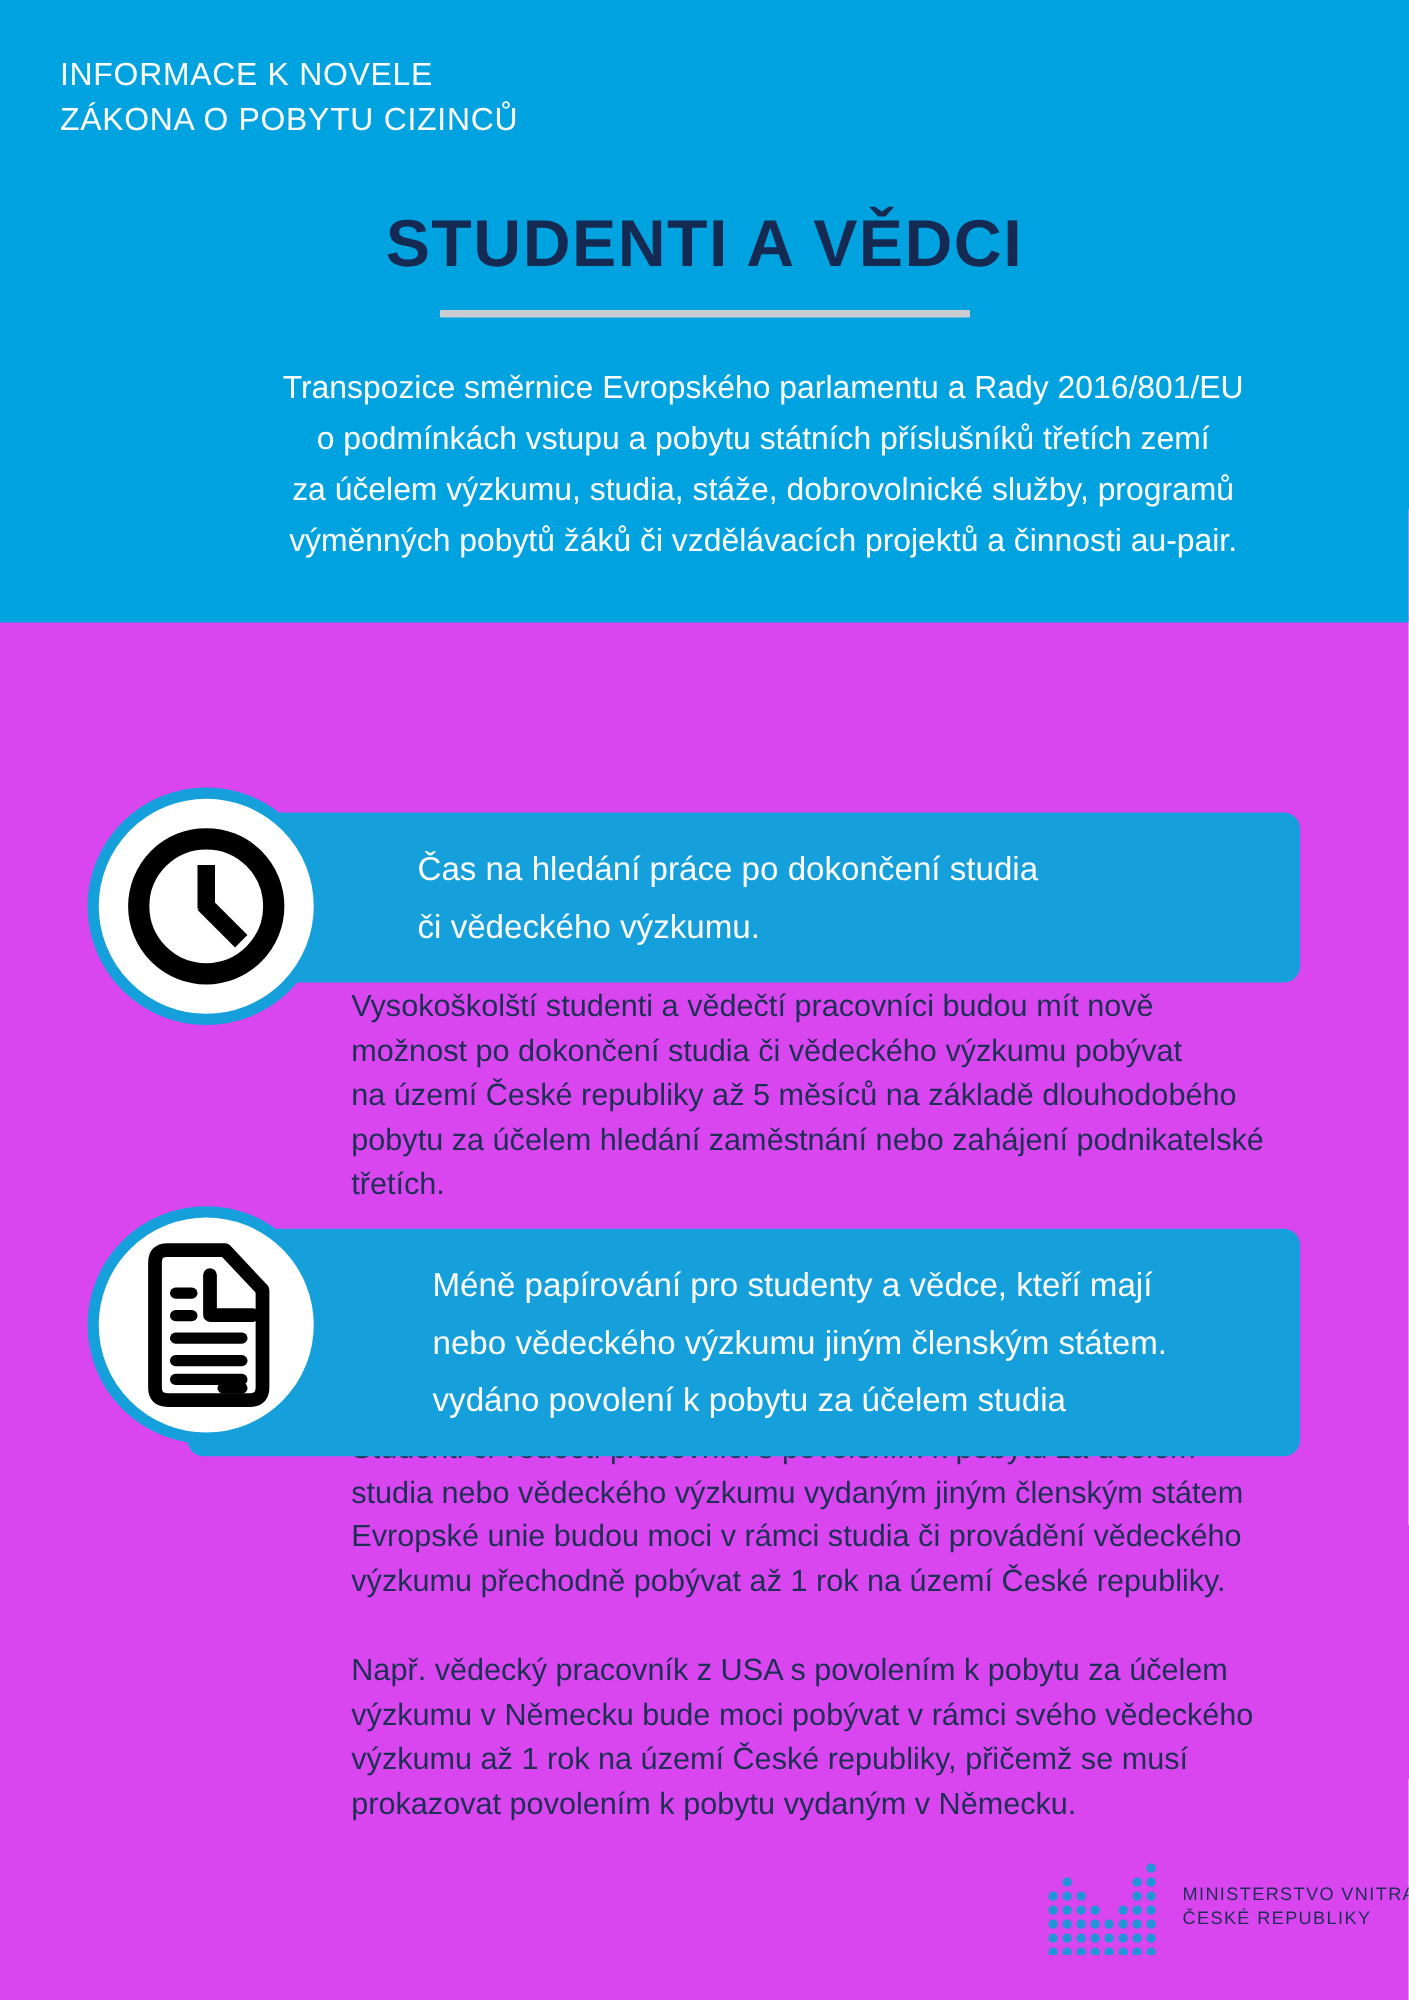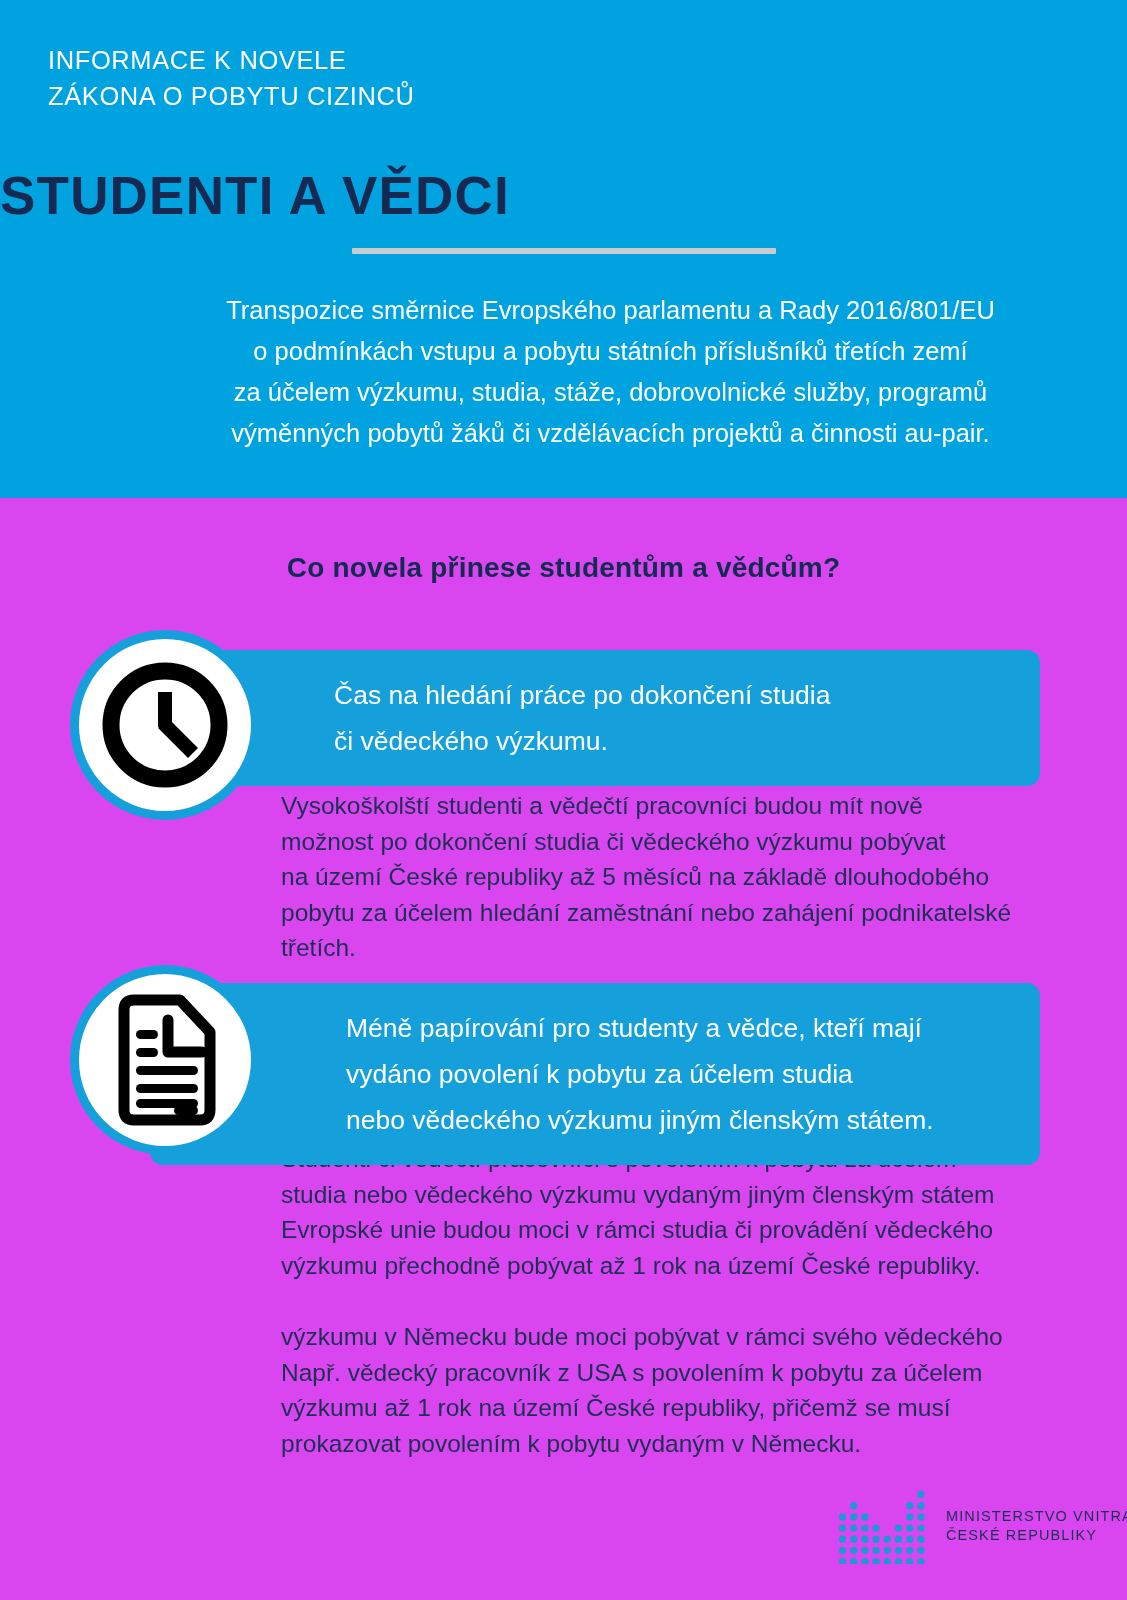--- a/index.html
+++ b/index.html
@@ -38,21 +38,21 @@
     line-height: 36px;
     font-weight: 400;
   }
   .kicker-line { display: block; white-space: nowrap; }
 
   .main-title {
     position: absolute;
     left: 0;
     top: 166px;
     width: 1127px;
-    text-align: left;
+    text-align: center;
     color: #152a52;
     font-size: 53px;
     font-weight: 700;
     letter-spacing: 1.2px;
     line-height: 60px;
   }
   .title-rule {
     position: absolute;
     left: 352px;
     top: 248px;
@@ -182,21 +182,20 @@
     <div class="title-rule"></div>
 
     <div class="lede">
       <span class="lede-line">Transpozice směrnice Evropského parlamentu a Rady 2016/801/EU</span>
       <span class="lede-line">o podmínkách vstupu a pobytu státních příslušníků třetích zemí</span>
       <span class="lede-line">za účelem výzkumu, studia, stáže, dobrovolnické služby, programů</span>
       <span class="lede-line">výměnných pobytů žáků či vzdělávacích projektů a činnosti au-pair.</span>
     </div>
   </div>
 
-  <div class="question">Co novela přinese studentům a vědcům?</div>
 
   <div class="section section-1">
 
     <div class="callout callout-1">
       <div class="callout-text">
         <span class="cl">Čas na hledání práce po dokončení studia</span>
         <span class="cl">či vědeckého výzkumu.</span>
       </div>
     </div>
 
@@ -217,22 +216,22 @@
         <span class="bl">třetích.</span>
       </p>
     </div>
   </div>
 
   <div class="section section-2">
 
     <div class="callout callout-2">
       <div class="callout-text">
         <span class="cl">Méně papírování pro studenty a vědce, kteří mají</span>
+        <span class="cl">nebo vědeckého výzkumu jiným členským státem.</span>
         <span class="cl">vydáno povolení k pobytu za účelem studia</span>
-        <span class="cl">nebo vědeckého výzkumu jiným členským státem.</span>
       </div>
     </div>
 
     <div class="icon-badge">
       <svg width="118" height="132" viewBox="0 0 118 132">
         <path d="M18 16 Q18 6 28 6 L74 6 L104 38 L104 116 Q104 126 94 126 L28 126 Q18 126 18 116 Z" fill="none" stroke="#000000" stroke-width="11" stroke-linejoin="round"></path>
         <path d="M62 26 L62 58 L96 58" fill="none" stroke="#000000" stroke-width="11" stroke-linejoin="round" stroke-linecap="round"></path>
         <rect x="30" y="36" width="22" height="9" rx="4.5" fill="#000000"></rect>
         <rect x="30" y="54" width="22" height="9" rx="4.5" fill="#000000"></rect>
         <rect x="30" y="72" width="62" height="9" rx="4.5" fill="#000000"></rect>
@@ -243,22 +242,22 @@
     </div>
 
     <div class="body-block body-2">
       <p>
         <span class="bl">Studenti či vědečtí pracovníci s povolením k pobytu za účelem</span>
         <span class="bl">studia nebo vědeckého výzkumu vydaným jiným členským státem</span>
         <span class="bl">Evropské unie budou moci v rámci studia či provádění vědeckého</span>
         <span class="bl">výzkumu přechodně pobývat až 1 rok na území České republiky.</span>
       </p>
       <p>
+        <span class="bl">Např. vědecký pracovník z USA s povolením k pobytu za účelem</span>
         <span class="bl">výzkumu v Německu bude moci pobývat v rámci svého vědeckého</span>
-        <span class="bl">Např. vědecký pracovník z USA s povolením k pobytu za účelem</span>
         <span class="bl">výzkumu až 1 rok na území České republiky, přičemž se musí</span>
         <span class="bl">prokazovat povolením k pobytu vydaným v Německu.</span>
       </p>
     </div>
   </div>
 
   <div class="logo-wrap">
     <svg class="logo-mark" viewBox="0 0 92 76">
       <g fill="#2196d6" id="dotgrid">
           <circle cx="6.50" cy="28.90" r="3.7" fill="#2196d6"></circle>

